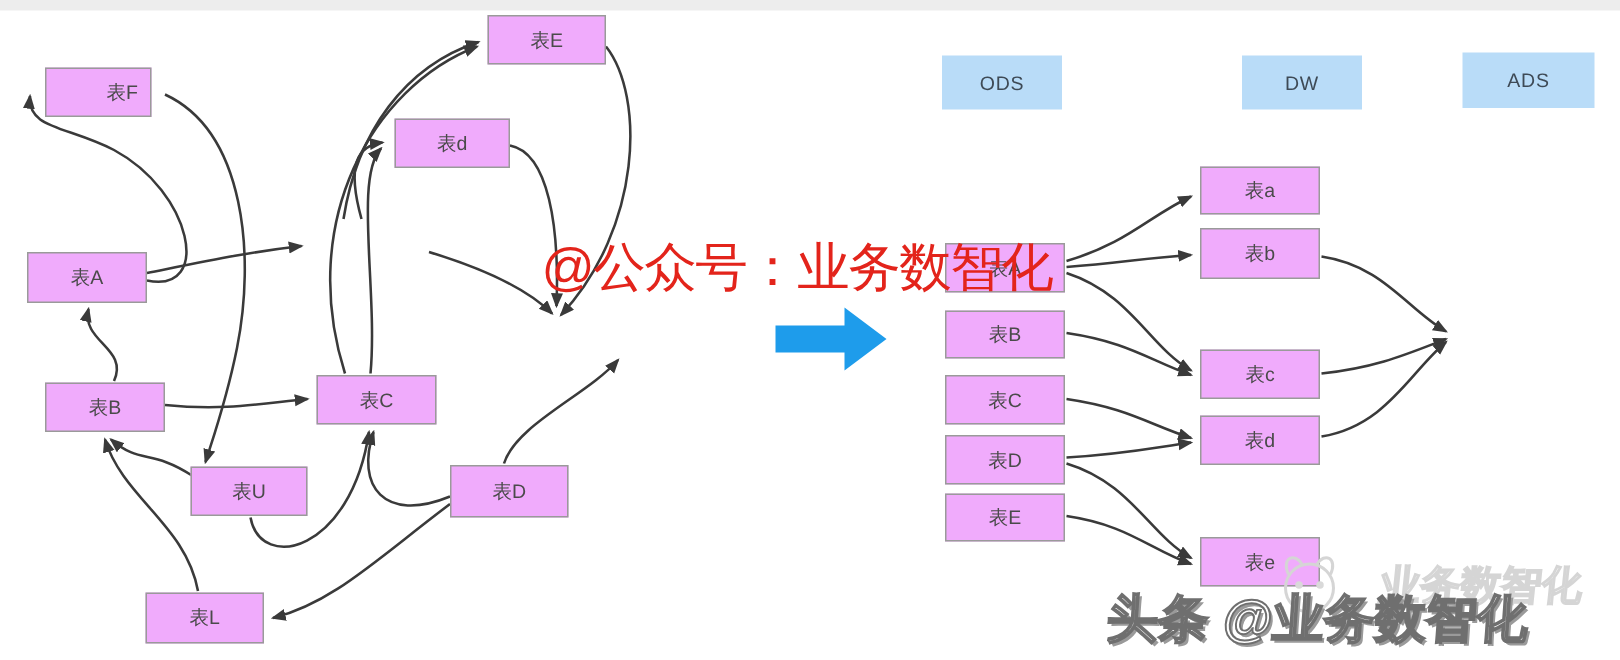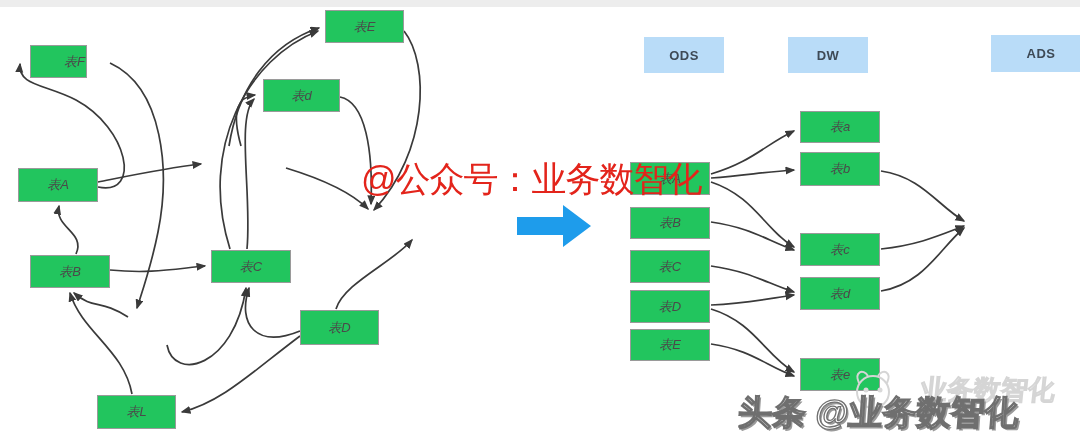--- a/index.html
+++ b/index.html
@@ -9,27 +9,26 @@
   }
   #top-strip{position:absolute;left:0;top:0;width:1080px;height:7px;background:#ededed;}
   #edges{position:absolute;left:0;top:0;width:1080px;height:440px;z-index:1;}
   .edge{fill:none;stroke:var(--arrow,#3a3a3a);stroke-width:1.7px;}
   #nodes{position:absolute;left:0;top:0;width:1080px;height:440px;z-index:2;pointer-events:none;}
   .node{
     position:absolute;display:flex;align-items:center;justify-content:center;
     box-sizing:border-box;font-size:13px;pointer-events:auto;
   }
   .node.box{
-    background:#22c55e;border:1.5px solid var(--box-border,#9a9a9a);
+    background:#f0abfc;border:1.5px solid var(--box-border,#9a9a9a);
     color:var(--box-text,#4a4a4a);
-    font-style:italic;
   }
   .node.header{
     background:var(--header-bg,#b9dcf8);border:none;
-    color:var(--header-text,#3e4a56);font-weight:700;letter-spacing:.5px;margin-left:16px;
+    color:var(--header-text,#3e4a56);font-weight:400;letter-spacing:.5px;
   }
   #big-arrow{position:absolute;left:0;top:0;z-index:3;}
   #red-watermark{
     position:absolute;left:361px;top:160px;z-index:5;
     font-size:35px;font-weight:400;color:var(--wm-red,#e3241b);
     letter-spacing:-1px;white-space:nowrap;line-height:1.1;
   }
   #bottom-watermark{
     position:absolute;left:738px;top:390px;z-index:6;white-space:nowrap;
     font-size:34px;font-weight:700;color:#ffffff;
@@ -83,28 +82,29 @@
       <path d="M 711,305 C 748,303 766,299 794,295" class="edge" marker-end="url(#ah)"></path>
       <path d="M 711,309 C 754,322 766,356 794,372" class="edge" marker-end="url(#ah)"></path>
       <path d="M 711,344 C 752,350 766,366 794,376" class="edge" marker-end="url(#ah)"></path>
       <path d="M 881,171 C 922,177 938,206 964,221" class="edge" marker-end="url(#ah)"></path>
       <path d="M 881,249 C 918,245 938,236 964,226" class="edge" marker-end="url(#ah)"></path>
       <path d="M 881,291 C 924,284 940,248 964,228" class="edge" marker-end="url(#ah)"></path>
     </svg>
 
   <div id="nodes">
       <div class="node header" style="left: 628px; top: 37px; width: 80px; height: 36px;">ODS</div>
-      <div class="node header" style="left: 772px; top: 37px; width: 80px; height: 36px; text-align: center;">DW</div>
-      <div class="node header" style="left: 975px; top: 35px; width: 100px; height: 37px;">ADS</div>
-      <div class="node box" style="left: 30px; top: 45px; width: 57px; height: 33px; padding-left: 32px;">表F</div>
+      <div class="node header" style="left: 828px; top: 37px; width: 80px; height: 36px; text-align: center;">DW</div>
+      <div class="node header" style="left: 975px; top: 35px; width: 88px; height: 37px;">ADS</div>
+      <div class="node box" style="left: 30px; top: 45px; width: 71px; height: 33px; padding-left: 32px;">表F</div>
       <div class="node box" style="left: 325px; top: 10px; width: 79px; height: 33px;">表E</div>
       <div class="node box" style="left: 263px; top: 79px; width: 77px; height: 33px;">表d</div>
       <div class="node box" style="left: 18px; top: 168px; width: 80px; height: 34px;">表A</div>
       <div class="node box" style="left: 30px; top: 255px; width: 80px; height: 33px;">表B</div>
       <div class="node box" style="left: 211px; top: 250px; width: 80px; height: 33px;">表C</div>
+      <div class="node box" style="left: 127px; top: 311px; width: 78px; height: 33px;">表U</div>
       <div class="node box" style="left: 300px; top: 310px; width: 79px; height: 35px;">表D</div>
       <div class="node box" style="left: 97px; top: 395px; width: 79px; height: 34px;">表L</div>
       <div class="node box" style="left: 630px; top: 162px; width: 80px; height: 33px;">表A</div>
       <div class="node box" style="left: 630px; top: 207px; width: 80px; height: 32px;">表B</div>
       <div class="node box" style="left: 630px; top: 250px; width: 80px; height: 33px;">表C</div>
       <div class="node box" style="left: 630px; top: 290px; width: 80px; height: 33px;">表D</div>
       <div class="node box" style="left: 630px; top: 329px; width: 80px; height: 32px;">表E</div>
       <div class="node box" style="left: 800px; top: 111px; width: 80px; height: 32px;">表a</div>
       <div class="node box" style="left: 800px; top: 152px; width: 80px; height: 34px;">表b</div>
       <div class="node box" style="left: 800px; top: 233px; width: 80px; height: 33px;">表c</div>

